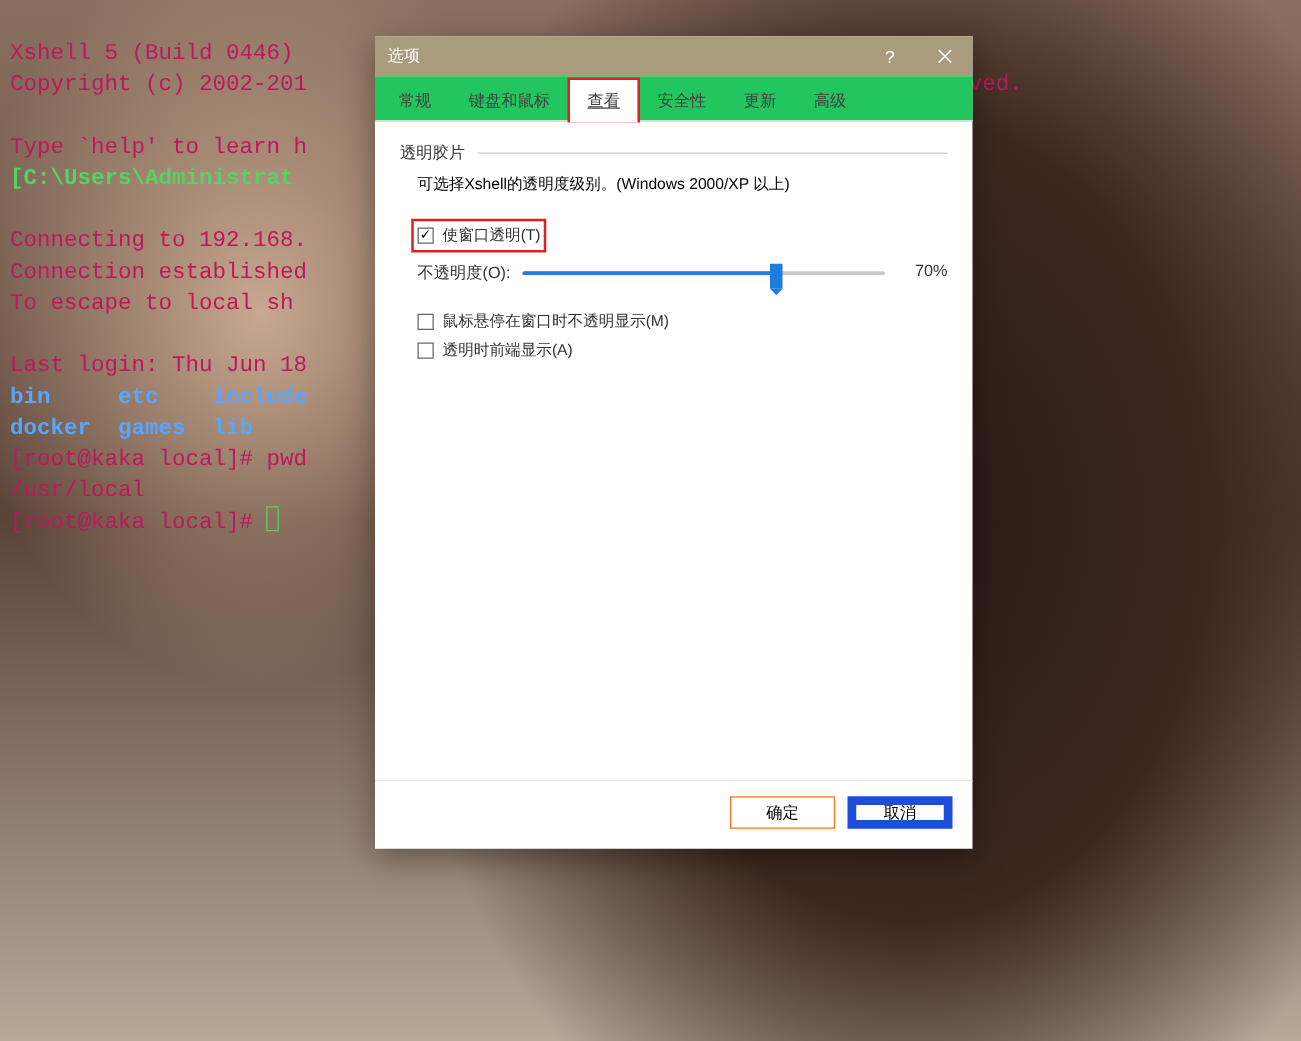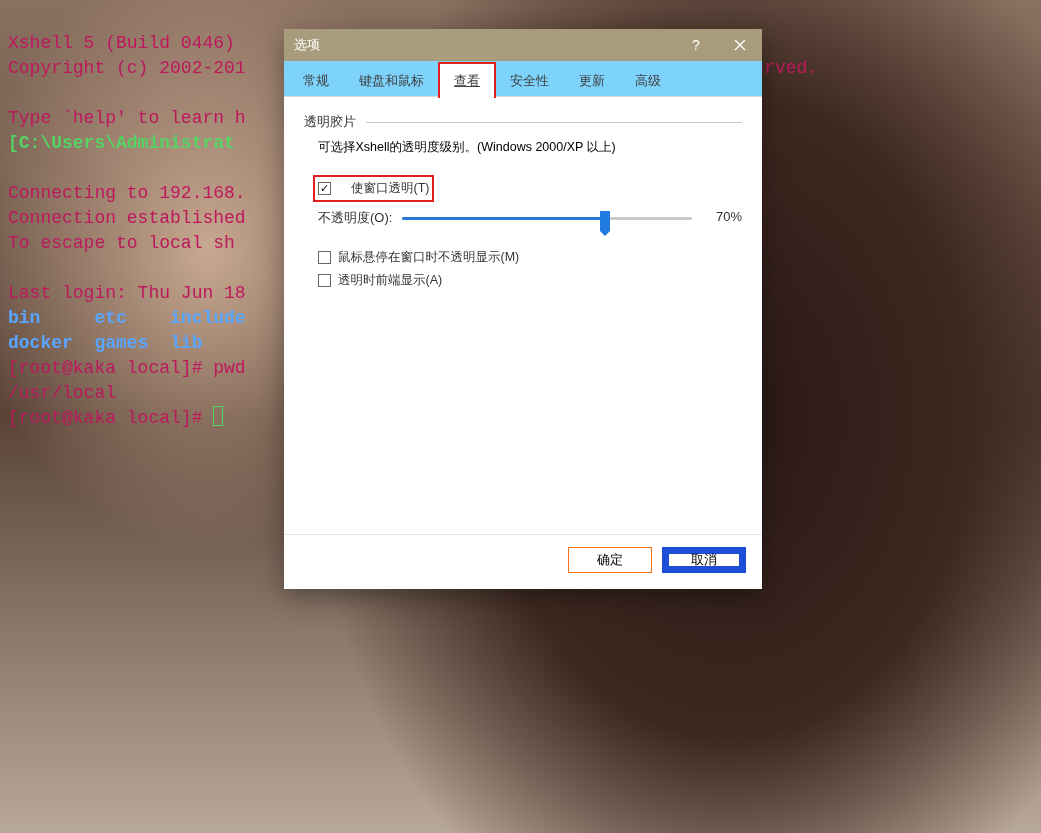--- a/index.html
+++ b/index.html
@@ -38,22 +38,22 @@
       display: inline-block;
       width: 10px; height: 20px;
       border: 1px solid #56d364;
       vertical-align: middle;
       transform: translateY(-2px);
     }
 
     
     .dialog {
       position: absolute;
-      left: 284px; top: 29px;
-      width: 478px; height: 560px;
+      left: 300px; top: 29px;
+      width: 478px; height: 650px;
       background: #ffffff;
       box-shadow: 0 8px 24px rgba(0,0,0,.35);
       display: flex; flex-direction: column;
     }
     .titlebar {
       height: 32px;
       background: #a89c7c;
       color: #fff;
       display: flex; align-items: center;
       padding-left: 10px;
@@ -63,21 +63,21 @@
     .titlebar .sysbtn {
       width: 44px; height: 32px;
       display: flex; align-items: center; justify-content: center;
       color: #fff; font-size: 14px;
     }
     .tabs {
       display: flex;
       border-bottom: 1px solid #d9d9d9;
       padding: 0 4px;
       height: 36px;
-      background: #7dd3fc;
+      background: #22c55e;
     }
     .tab {
       padding: 0 14px;
       height: 34px;
       display: flex; align-items: center;
       color: #404040;
       font-size: 13px;
       border: 1px solid transparent;
       border-bottom: none;
       margin-top: 2px;
@@ -118,21 +118,21 @@
     }
     .checkbox {
       width: 13px; height: 13px;
       border: 1px solid #666;
       margin-right: 7px;
       display: inline-flex; align-items: center; justify-content: center;
       background: #fff;
       font-size: 11px; line-height: 1;
     }
     .checkbox.checked::before { content: "✓"; color: #000; }
-    .redbox-small { outline: 2px solid #e02020; outline-offset: 1px; padding: 2px; margin-left: -2px; gap: 13px;}
+    .redbox-small { outline: 2px solid #e02020; outline-offset: 1px; padding: 2px; margin-left: -2px;}
 
     .opacity-row {
       display: flex; gap: 10px;
       margin: 10px 0 22px 14px;
     }
     .slider {
       position: relative;
       flex: 1; height: 18px;
     }
     .slider-track {

